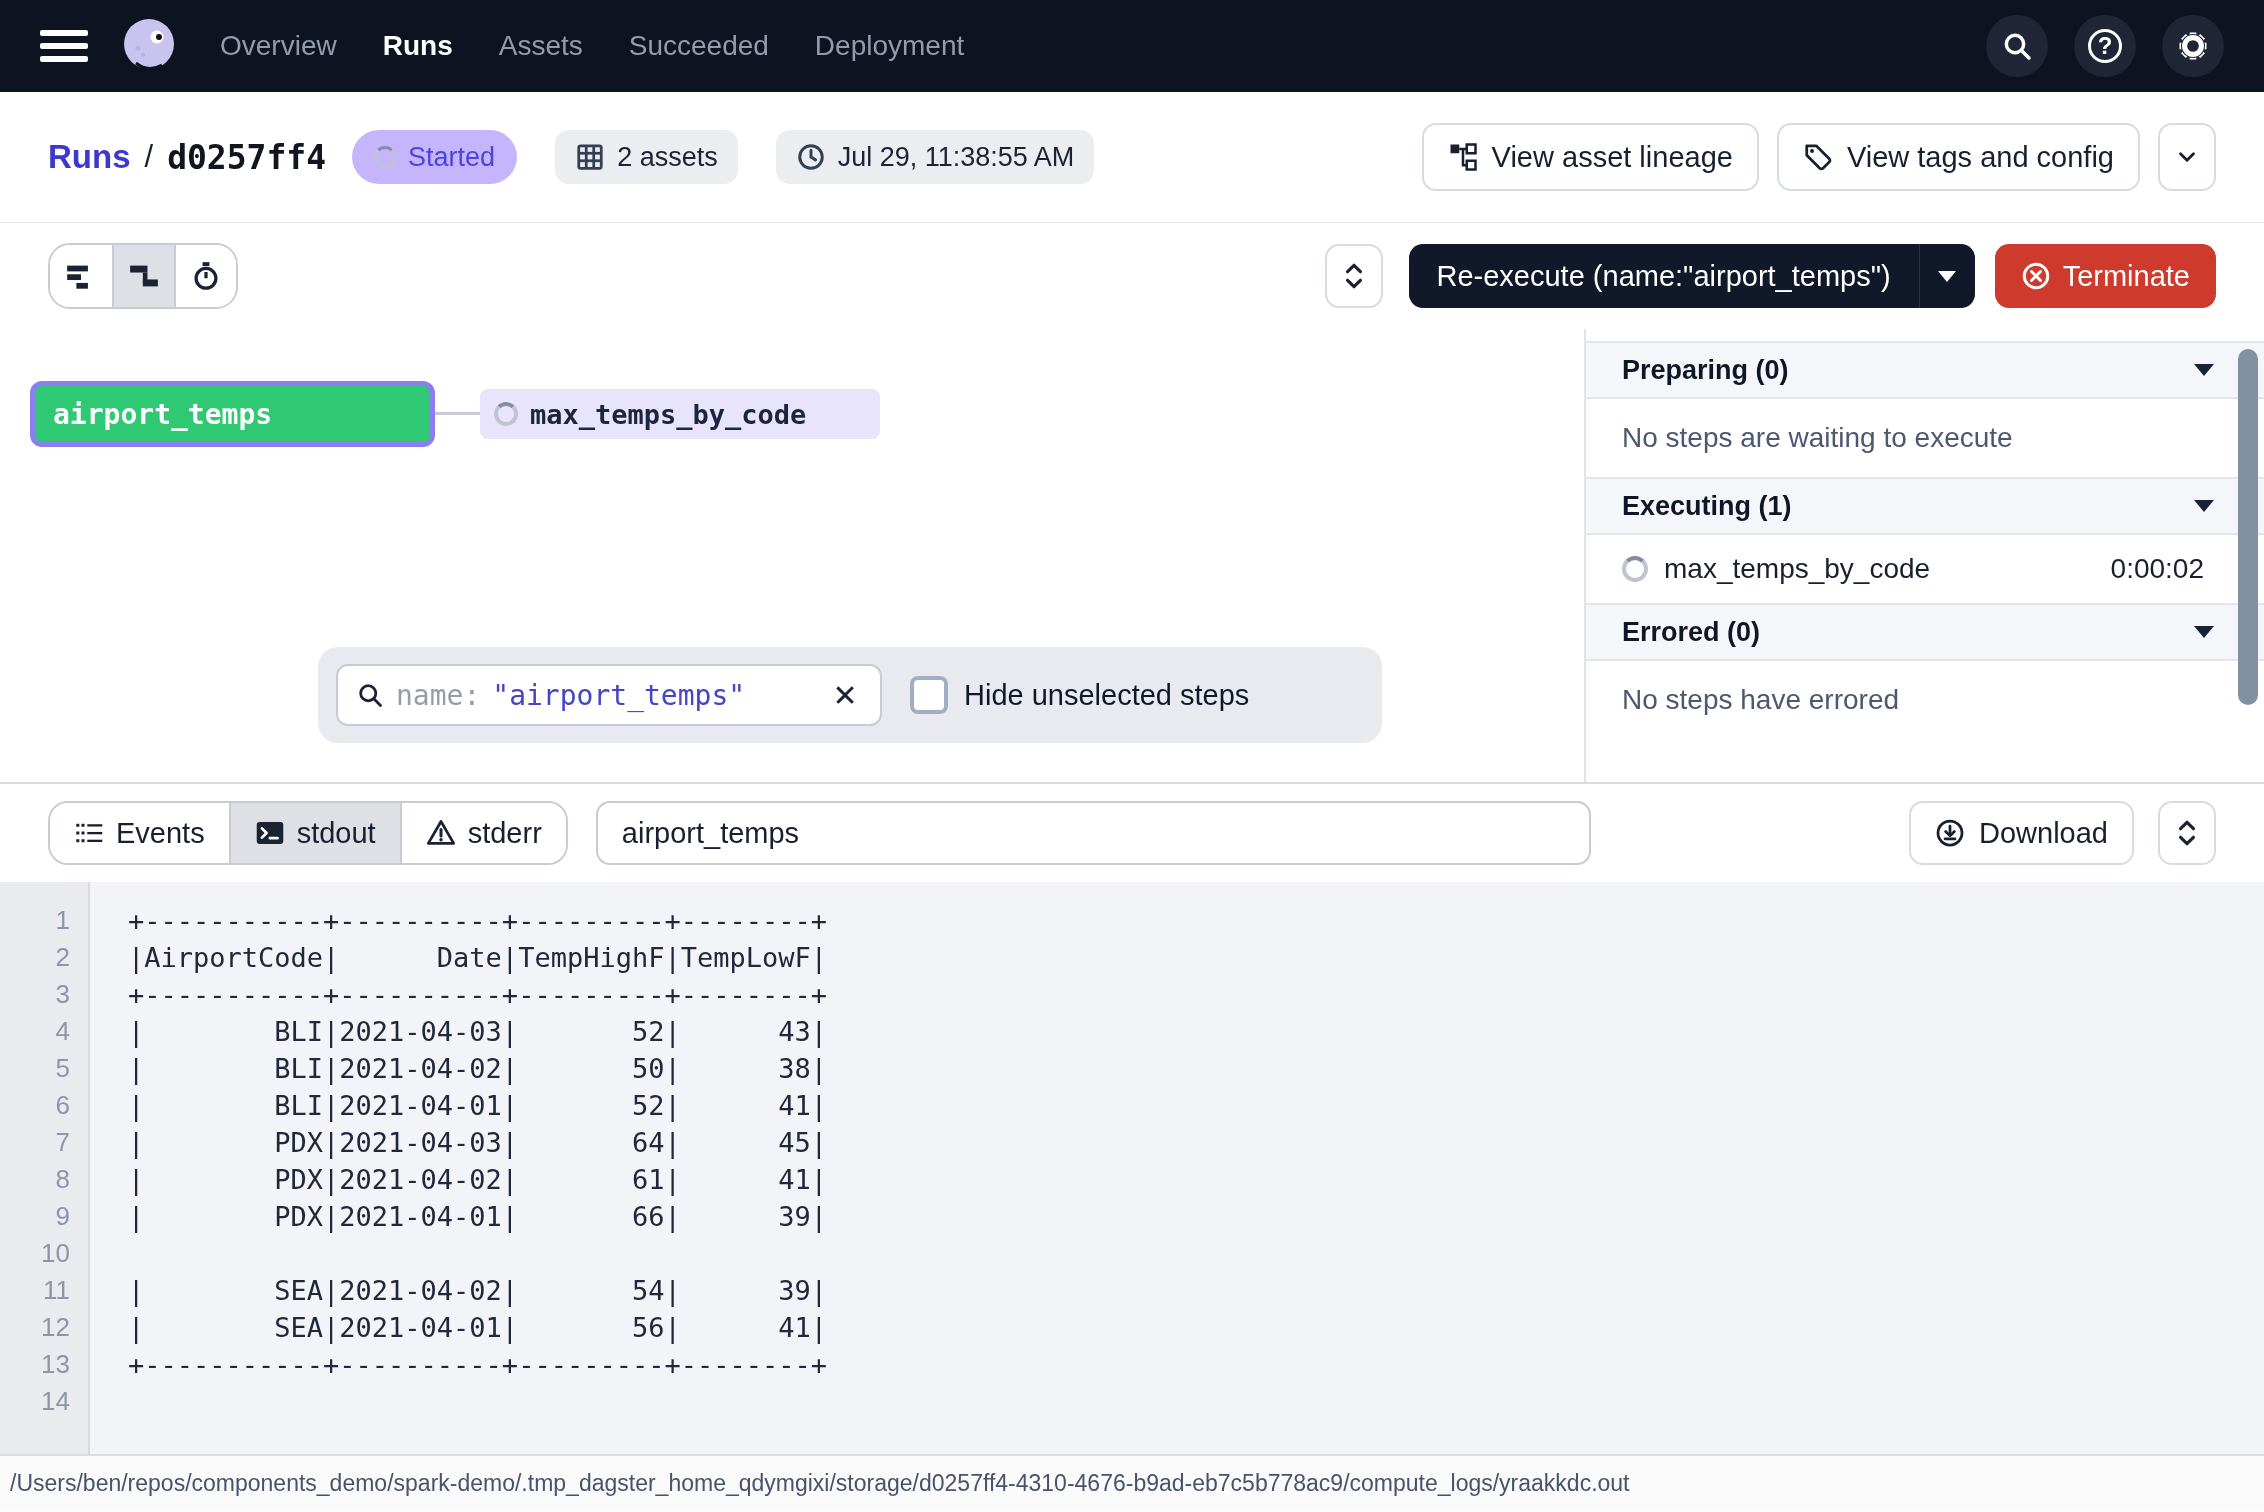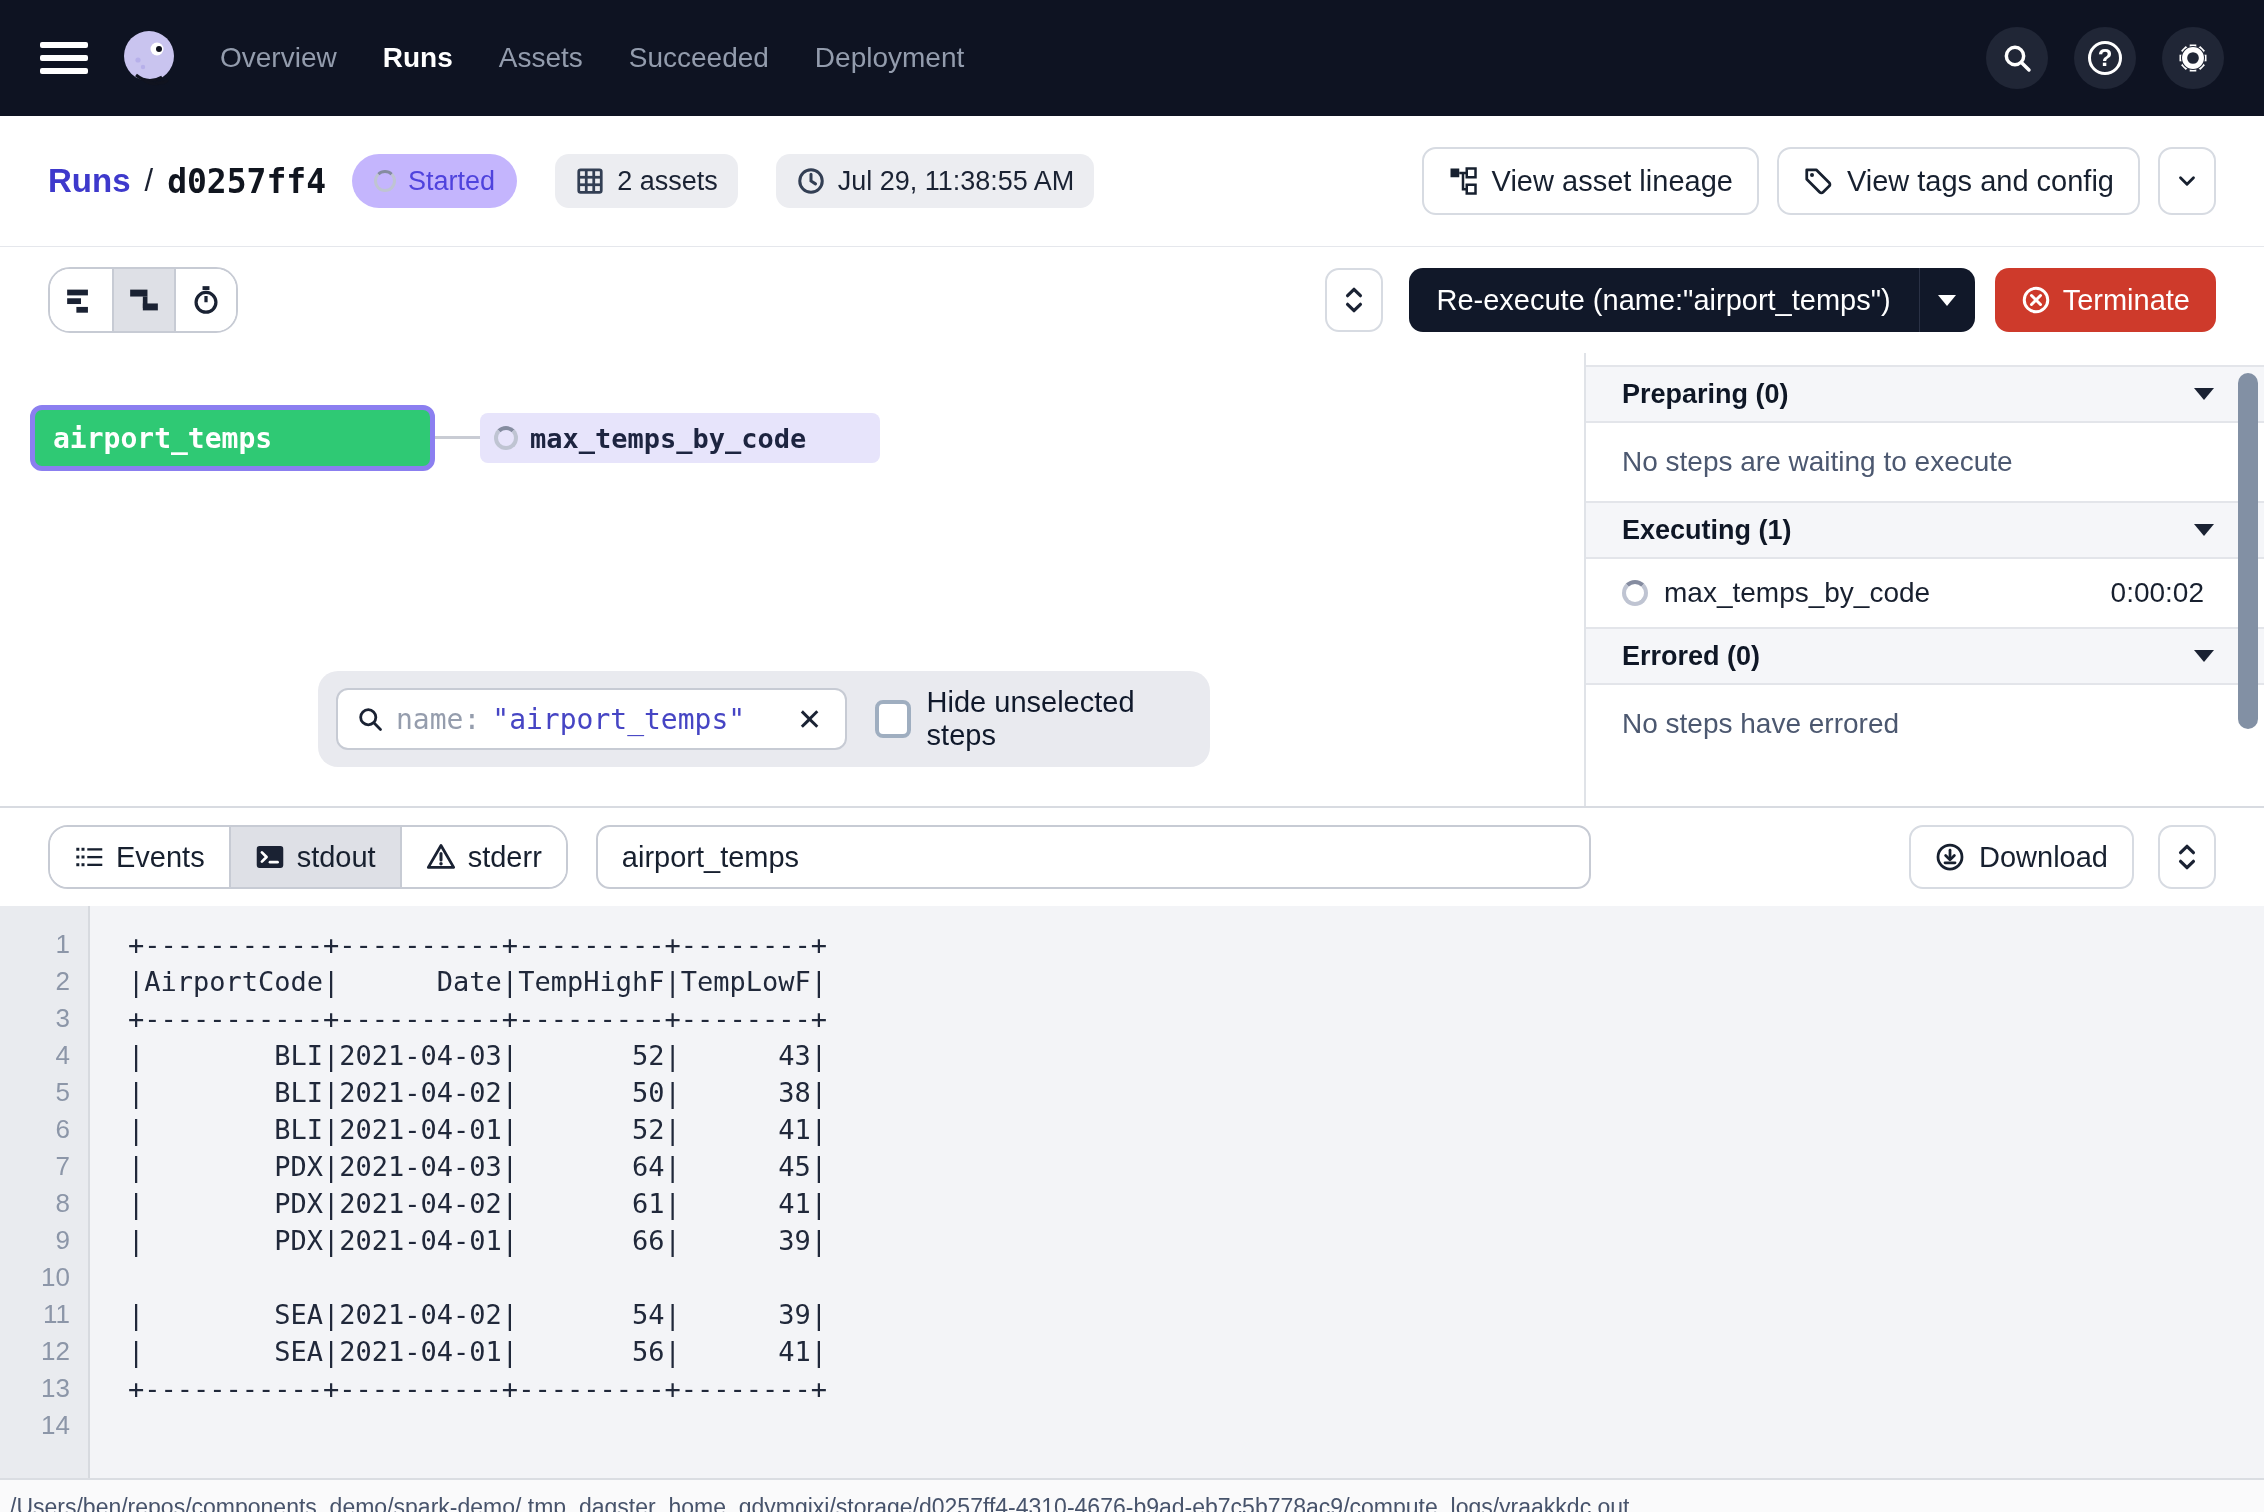--- a/index.html
+++ b/index.html
@@ -1,21 +1,21 @@
 <!DOCTYPE html>
 <html><head>
 <meta charset="utf-8">
 <style>
   * { margin:0; padding:0; box-sizing:border-box; }
   html,body { width:2264px; height:1512px; overflow:hidden; background:#fff;
     font-family:"Liberation Sans", sans-serif; color:#17202F; }
   .mono { font-family:"DejaVu Sans Mono", monospace; }
 
   
-  .topnav { height:116px; background:#0E1322; display:flex; align-items:center; padding:18px 40px; }
+  .topnav { height:92px; background:#0E1322; display:flex; align-items:center; padding:18px 40px; }
   .hamburger { width:48px; display:flex; flex-direction:column; gap:7px; cursor:pointer; }
   .hamburger i { display:block; height:6px; background:#fff; border-radius:2px; }
   .logo { margin-left:30px; width:62px; height:62px; }
   .navlinks { display:flex; align-items:center; gap:46px; margin-left:40px; font-size:28px; }
   .navlink { color:#939CAD; cursor:pointer; }
   .navlink.active { color:#FFFFFF; font-weight:700; }
   .topnav .spacer { flex:1; }
   .nav-iconbtn { width:62px; height:62px; border-radius:50%; background:#202636; display:flex;
     align-items:center; justify-content:center; margin-left:26px; cursor:pointer; }
   .help-circle { width:34px; height:34px; border:3px solid #fff; border-radius:50%;
@@ -59,21 +59,21 @@
   .canvas { flex:1; position:relative; background:#fff; }
   .node1 { position:absolute; left:30px; top:52px; width:405px; height:66px; background:#2FC974;
     border:5px solid #8B7FF0; border-radius:12px; display:flex; align-items:center; padding-left:18px;
     color:#fff; font-weight:700; font-size:28px; cursor:pointer; }
   .edge { position:absolute; left:435px; top:83px; width:45px; height:3px; background:#C9CCD4; }
   .node2 { position:absolute; left:480px; top:60px; width:400px; height:50px; background:#E7E4FB;
     border-radius:8px; display:flex; align-items:center; gap:12px; padding:0 14px; cursor:pointer; }
   .node2 .lbl { color:#1D2440; font-weight:700; font-size:27px; }
   .node2 .spinner { width:24px; height:24px; border-width:4px; }
 
-  .filterbar { position:absolute; left:318px; top:318px; width:892px; height:96px; background:#E9EAEF;
+  .filterbar { position:absolute; left:318px; top:318px; width:1064px; height:96px; background:#E9EAEF;
     border-radius:20px; display:flex; align-items:center; padding:0 18px; }
   .searchbox { width:546px; height:62px; background:#fff; border:2px solid #C7CBD4; border-radius:12px;
     display:flex; align-items:center; padding:0 18px; gap:12px; }
   .q-prefix { color:#959DAD; font-size:28px; }
   .q-value { color:#4645C4; font-size:28px; }
   .searchbox .grow { flex:1; }
   .clear-x { font-size:30px; color:#1A2233; cursor:pointer; width:34px; text-align:center; }
   .clear-x::after { content:"✕"; }
   .checkbox { width:38px; height:38px; background:#fff; border:4px solid #9FAEC0; border-radius:8px;
     margin-left:28px; cursor:pointer; }

